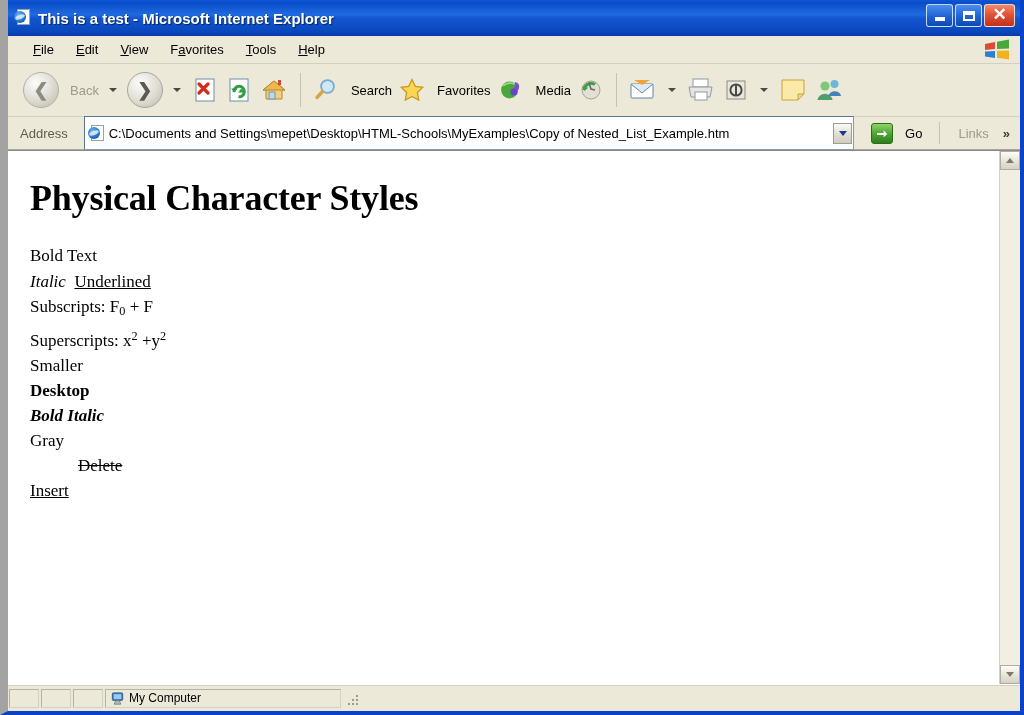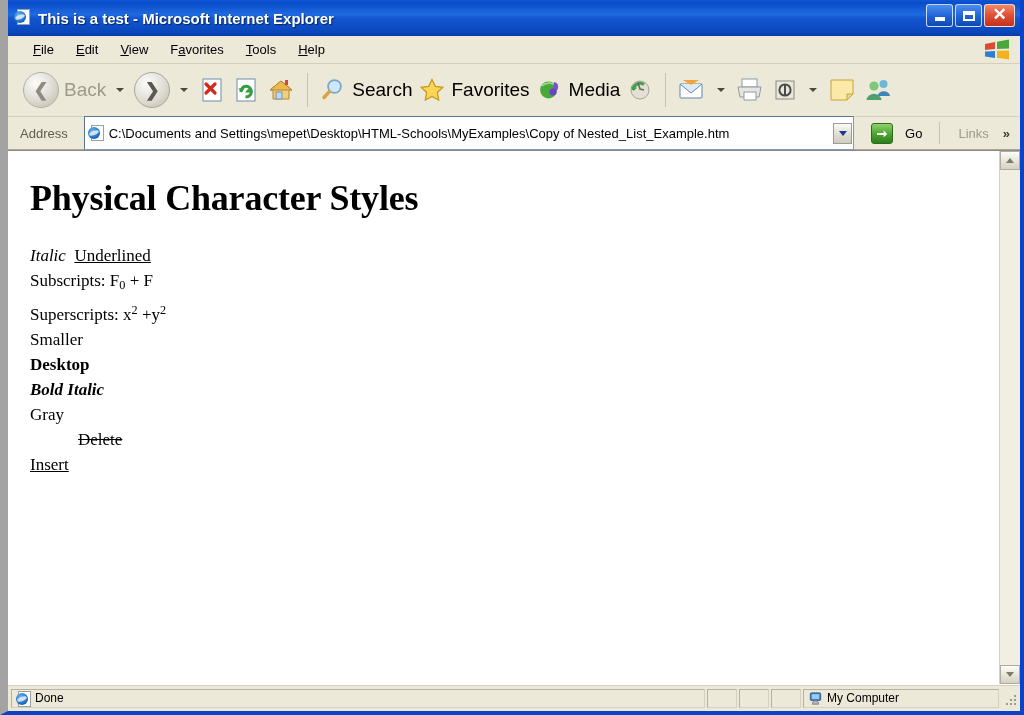--- a/index.html
+++ b/index.html
@@ -62,21 +62,21 @@
   .menuitem u{text-decoration:underline;}
   .winflag{position:absolute;right:8px;top:2px;width:30px;height:24px;}
 
   
   .toolbar{
     height:52px;flex:0 0 52px;background:#ece9d8;
     display:flex;align-items:center;padding-left:12px;
     border-bottom:1px solid #d4d0c0;
   }
   .tbtn{display:flex;align-items:center;height:44px;padding:0 3px;cursor:default;}
-  .tlabel{font-size:19px;margin-left:5px;color:#000;}
+  .tlabel{font-size:13px;margin-left:11px;color:#000;}
   .tlabel.dim{color:#9d9a8e;}
   .tsep{width:1px;height:34px;background:#c6c3b6;margin:0 8px;}
   .caret{
     width:0;height:0;border-left:4px solid transparent;border-right:4px solid transparent;
     border-top:4px solid #4a4a42;margin:0 7px;align-self:center;
   }
   .circ{width:34px;height:34px;border-radius:50%;position:relative;flex:0 0 34px;}
   .circ.gray{background:radial-gradient(circle at 35% 30%,#fdfdfd,#d9d6cc 60%,#b9b6aa);border:1px solid #b3b0a4;}
   .arrowglyph{position:absolute;left:0;top:0;width:100%;height:100%;display:flex;align-items:center;justify-content:center;font-size:18px;color:#8e8b80;font-weight:bold;}
 
@@ -163,21 +163,21 @@
     display:flex;align-items:center;border-top:1px solid #fff;
     box-shadow:inset 0 1px 0 #d5d1c2;
   }
   .spanel{
     height:19px;border:1px solid #d5d1c2;border-top-color:#b6b2a3;border-left-color:#b6b2a3;
     box-sizing:border-box;display:flex;align-items:center;margin:0 1px;
     font-size:12px;padding:0 4px;
   }
   .spanel.main{flex:1;margin-left:3px;}
   .spanel.tiny{width:30px;}
-  .spanel.zone{width:196px;margin-right:3px;}
+  .spanel.zone{width:236px;margin-right:3px;}
   .stext{font-size:12px;color:#000;margin-left:4px;}
   .grip{
     width:14px;height:14px;margin-right:4px;position:relative;flex:0 0 14px;
   }
   .grip i{position:absolute;width:2px;height:2px;background:#9e9b8f;}
 
   
   .ie-doc{position:relative;width:16px;height:16px;}
   .ie-doc .pg{position:absolute;right:0;top:0;width:11px;height:14px;background:#fff;border:1px solid #9aa0a8;}
   .ie-doc .e{position:absolute;left:0;top:2px;width:12px;height:12px;border-radius:50%;
@@ -363,20 +363,23 @@
     </div>
     <div class="linkssep"></div>
     <div class="links">Links</div>
     <div class="chev">»</div>
   </div>
 
   <div class="pagewrap">
     <div class="page">
       <h1>Physical Character Styles</h1>
 
+      <div class="line">
+        <span>Bold Text</span>
+      </div>
 
       <div class="line italicline">
         <span class="it">Italic</span>
         <span>&nbsp;</span><span class="un">Underlined</span>
       </div>
 
       <div class="line">
         <span>Subscripts: F</span><sub>0</sub><span> + F</span>
       </div>
 
@@ -396,29 +399,20 @@
       <div class="sbtn up">
         <span></span>
       </div>
       <div class="sbtn down">
         <span></span>
       </div>
     </div>
   </div>
 
   <div class="statusbar">
-    <div class="spanel main">
-      <div class="ico" style="width:15px;height:15px;">
-        <div class="ie-doc" style="width:15px;height:15px;">
-            <div class="pg"></div>
-            <div class="e"></div>
-          </div>
-      </div>
-      <div class="stext">Done</div>
-    </div>
     <div class="spanel tiny"></div>
     <div class="spanel tiny"></div>
     <div class="spanel tiny"></div>
     <div class="spanel zone">
       <svg width="15" height="15" viewBox="0 0 16 16">
         <rect x="2.5" y="2" width="11" height="8" rx="1" fill="#3f7fc4" stroke="#2b5a8e"></rect>
         <rect x="4" y="3.4" width="8" height="5.2" fill="#9cc9ef"></rect>
         <path d="M6 10.5 L10 10.5 L11.5 14 L4.5 14 Z" fill="#b9bdc2" stroke="#7d8287"></path>
       </svg>
       <div class="stext">My Computer</div>

